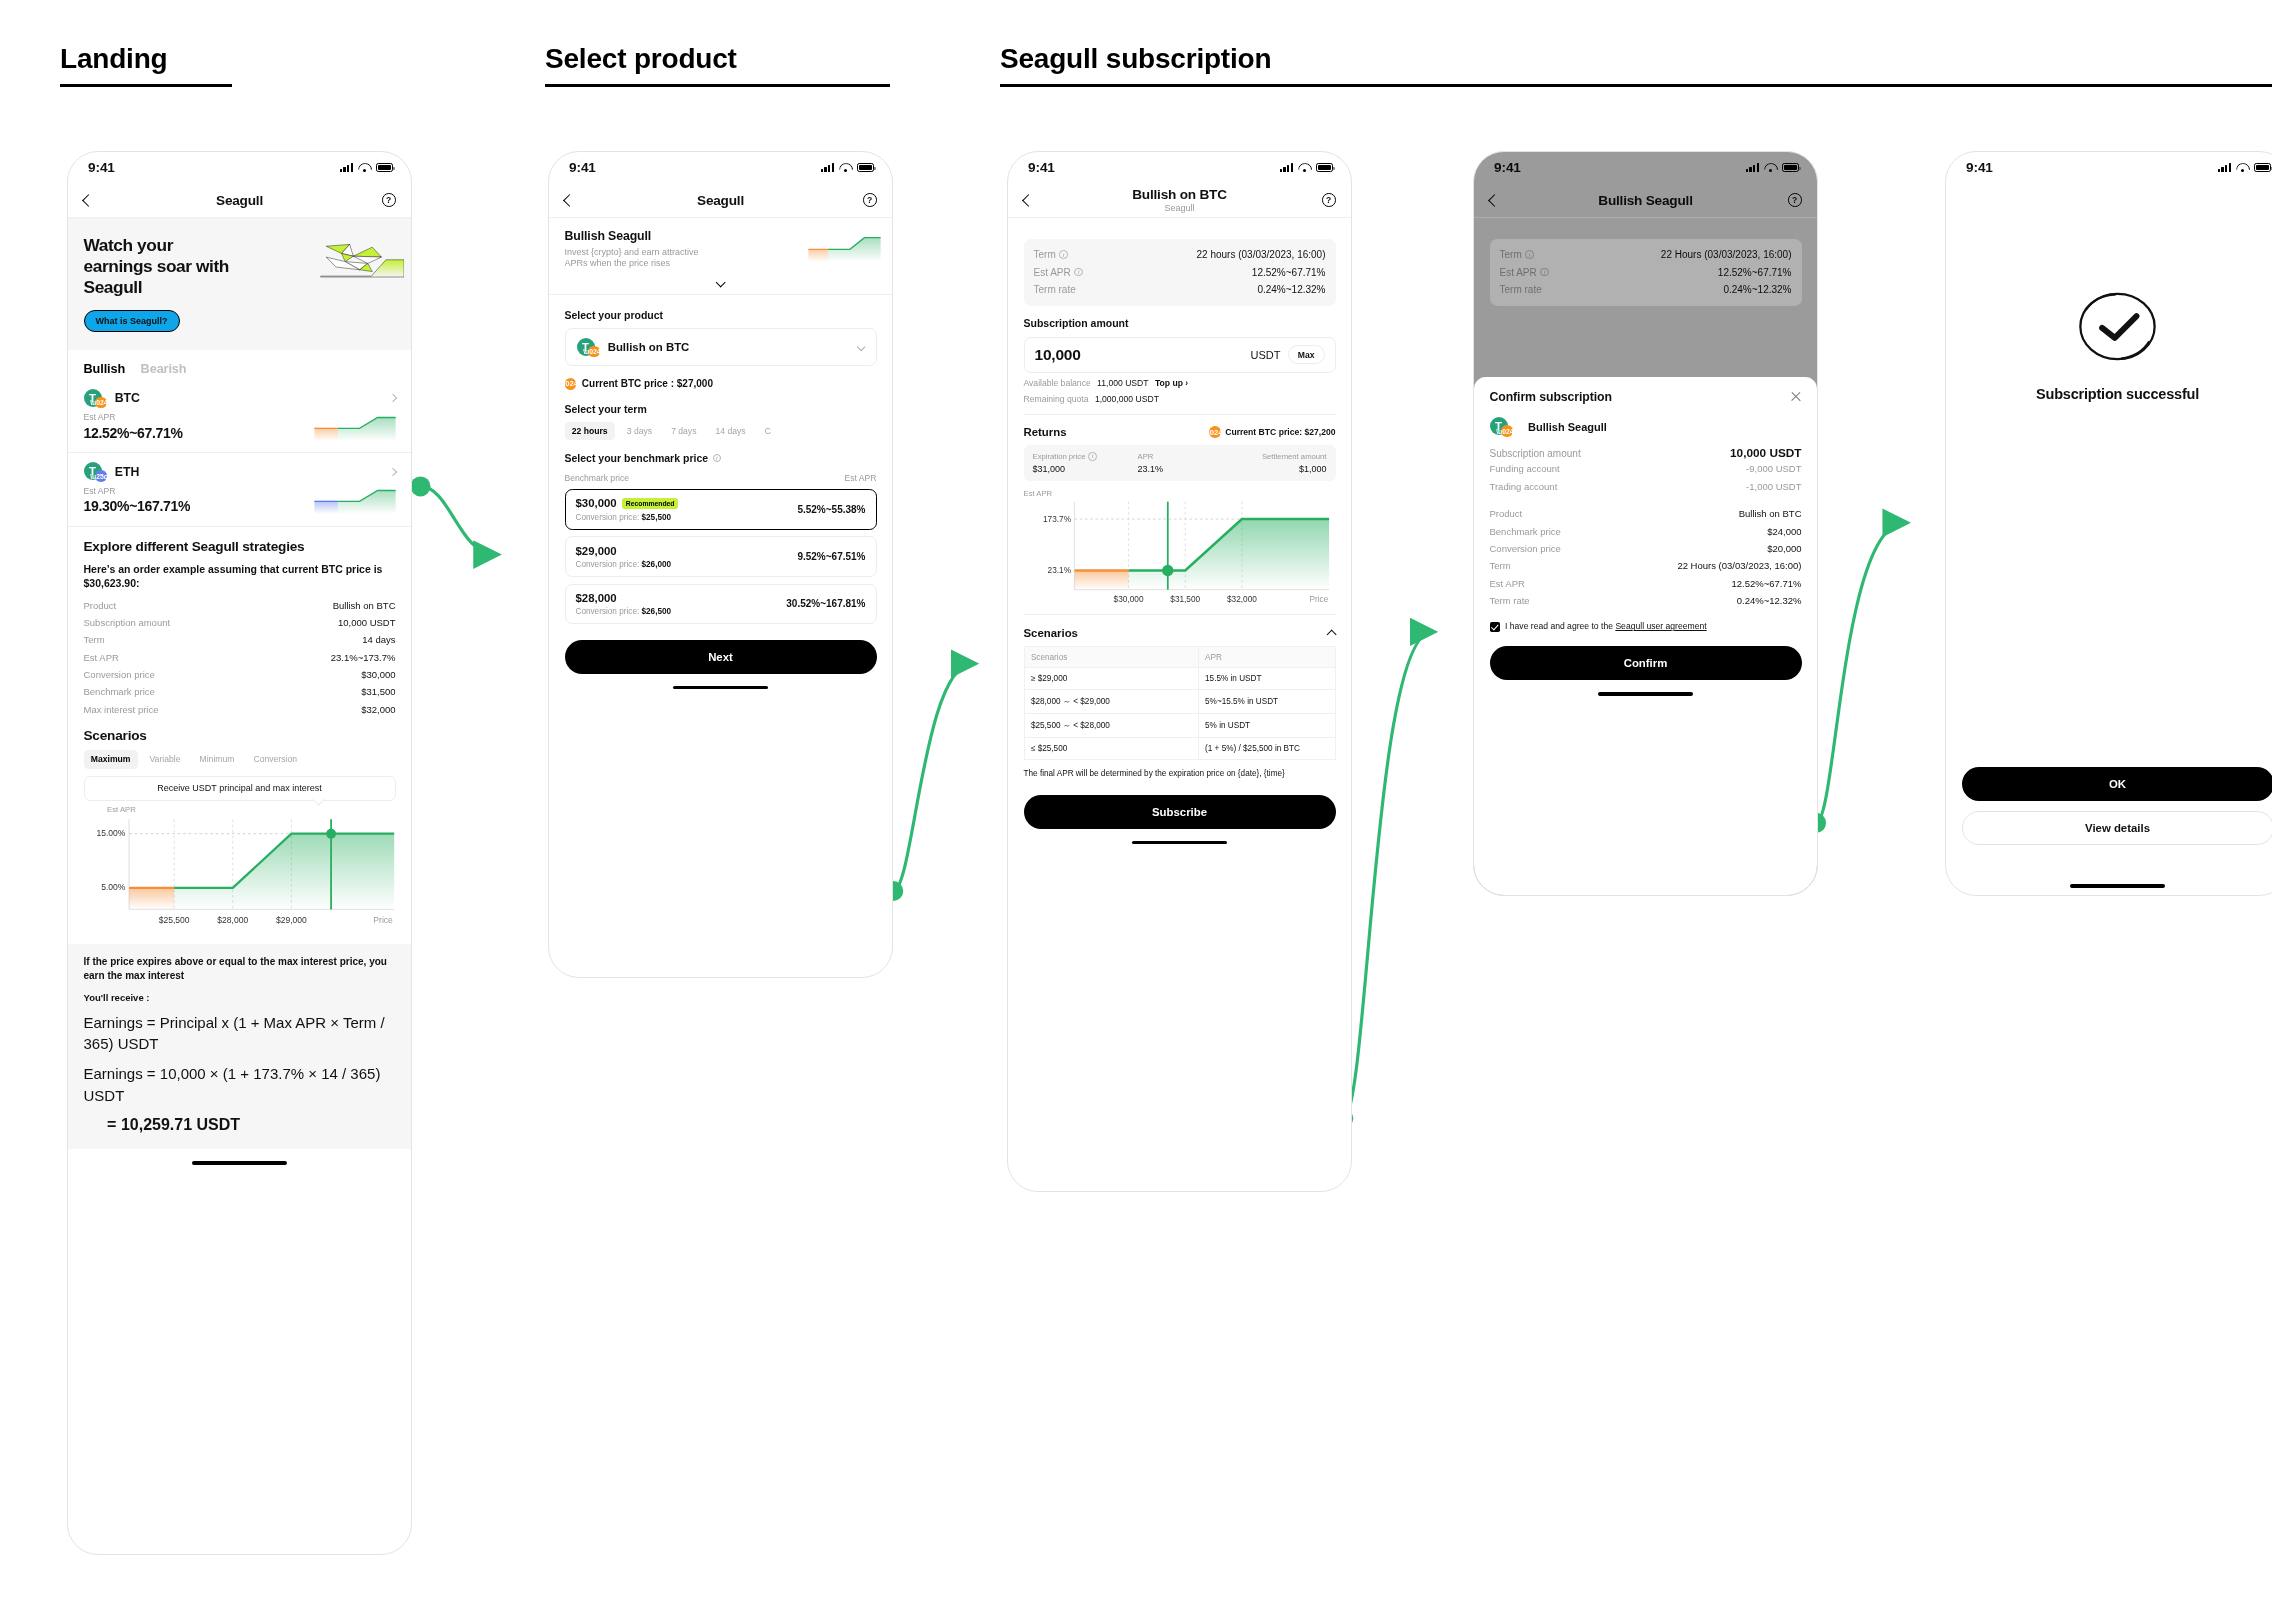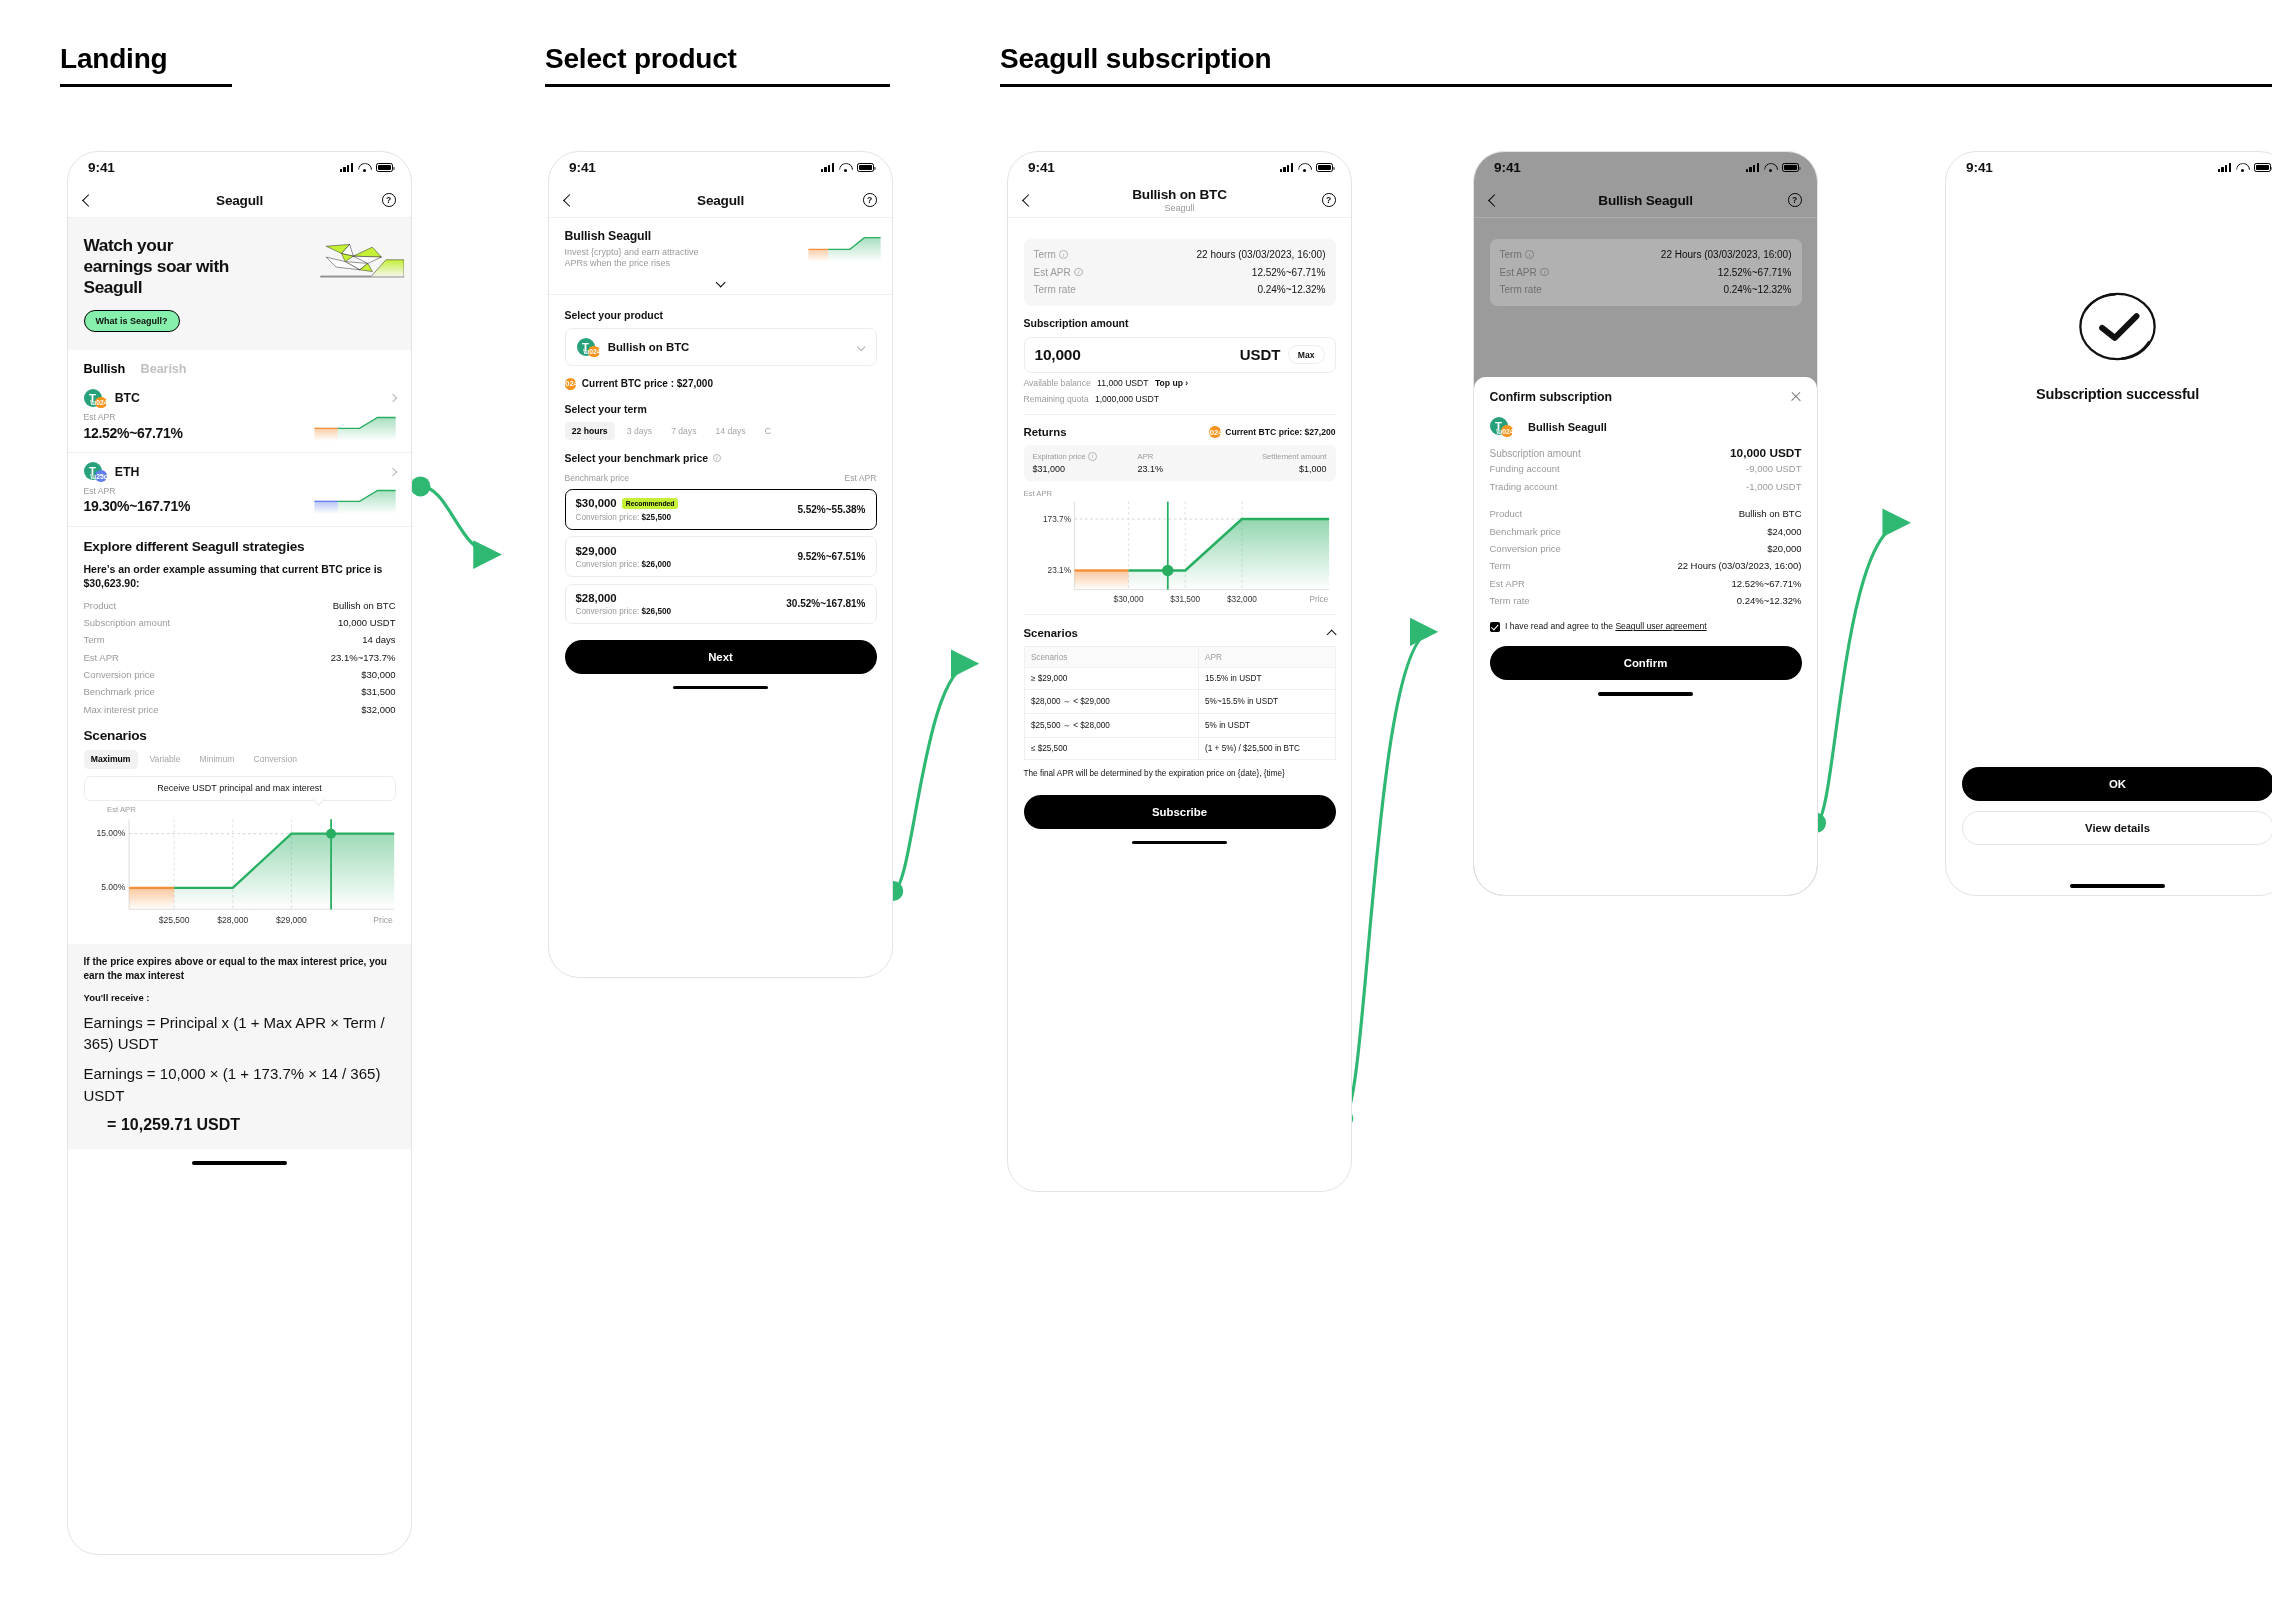--- a/index.html
+++ b/index.html
@@ -89,21 +89,21 @@
     background: #f6f6f6; padding: 17.3px 15.5px 18px 15.5px; position: relative;
   }
   .hero h1 {
     font-size: 17.3px; line-height: 1.22; font-weight: 800; letter-spacing: -0.4px;
     max-width: 150px;
   }
   .hero-btn {
     display: inline-block; margin-top: 11.8px;
     border: 1.4px solid #000; border-radius: 18px;
     padding: 5px 11px; font-size: 9px; font-weight: 700; cursor: pointer;
-    background: #86efac;
+    background: #0ea5e9;
   }
   .hero-art { position: absolute; right: 7.3px; top: 20px; width: 86px; height: 59px;}
 
   
   .tabrow { display: flex; gap: 15.5px; padding: 11.8px 15.5px 3.6px; }
   .tab { font-size: 12.7px; font-weight: 800; color: #c0c0c0; cursor: pointer; letter-spacing:-0.1px;}
   .tab.active { color: #000; text-align: right; }
 
   .coinrow {
     padding: 9px 15.5px 2.7px; display: flex; align-items: center; cursor: pointer;
@@ -222,21 +222,21 @@
     font-size:11.4px;font-weight:700; cursor:pointer;
   }
 
   
   .greycard { background:#f6f6f6; border-radius:7.3px; padding: 7.3px 10px; margin-top: 9px;}
   .amtbox {
     margin-top:7.3px; border:0.9px solid #ececec; border-radius:7.3px; height: 36px;
     display:flex; align-items:center; padding: 0 10px;
   }
   .amtbox .num { font-size:15.5px;font-weight:800; letter-spacing:-0.2px;}
-  .amtbox .unit { margin-left:auto; font-size:15px;font-weight:bold; }
+  .amtbox .unit { margin-left:auto; font-size:11px; }
   .amtbox .max {
     margin-left:7.3px; border:0.9px solid #ececec; border-radius:13.6px; padding:3.2px 9px;
     font-size:8.6px; font-weight:700; cursor:pointer;
   }
   .subline { font-size:8.6px; color:#9a9a9a; margin-top: 5.5px; display:flex; gap:6.4px;}
   .subline b { color:#111; font-weight:500;}
   .topup { color:#111; font-weight:700; cursor:pointer;}
 
   .ret-head { display:flex; align-items:center; justify-content:space-between; margin-top: 11.8px;}
   .ret-head .t { font-size:11.4px;font-weight:700;text-align:center;}

